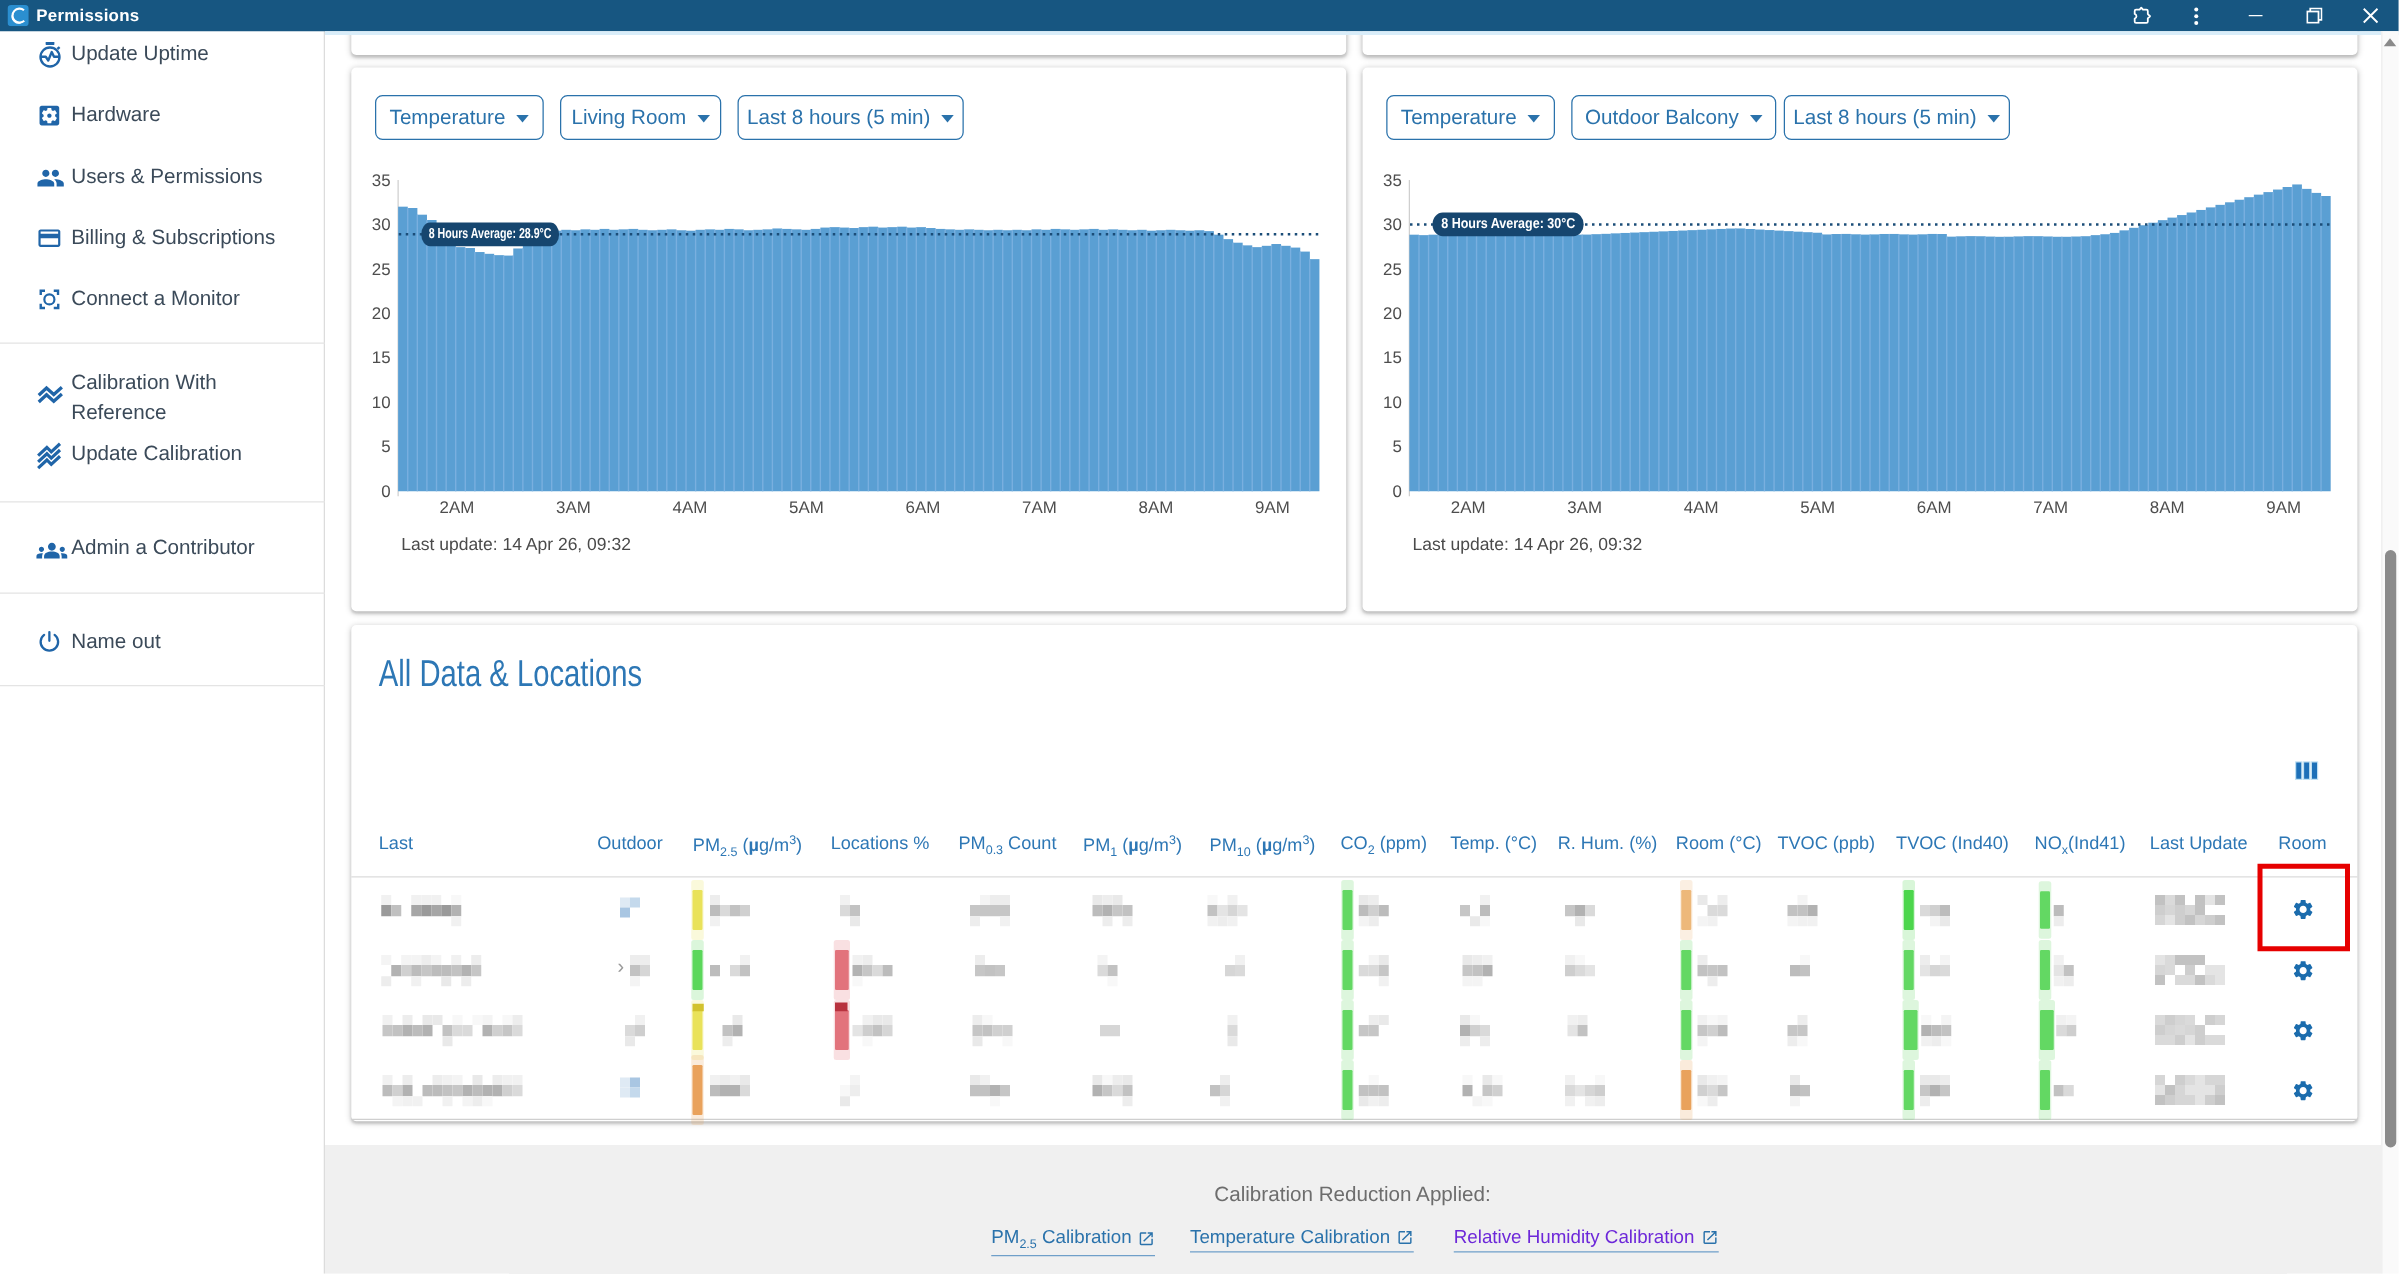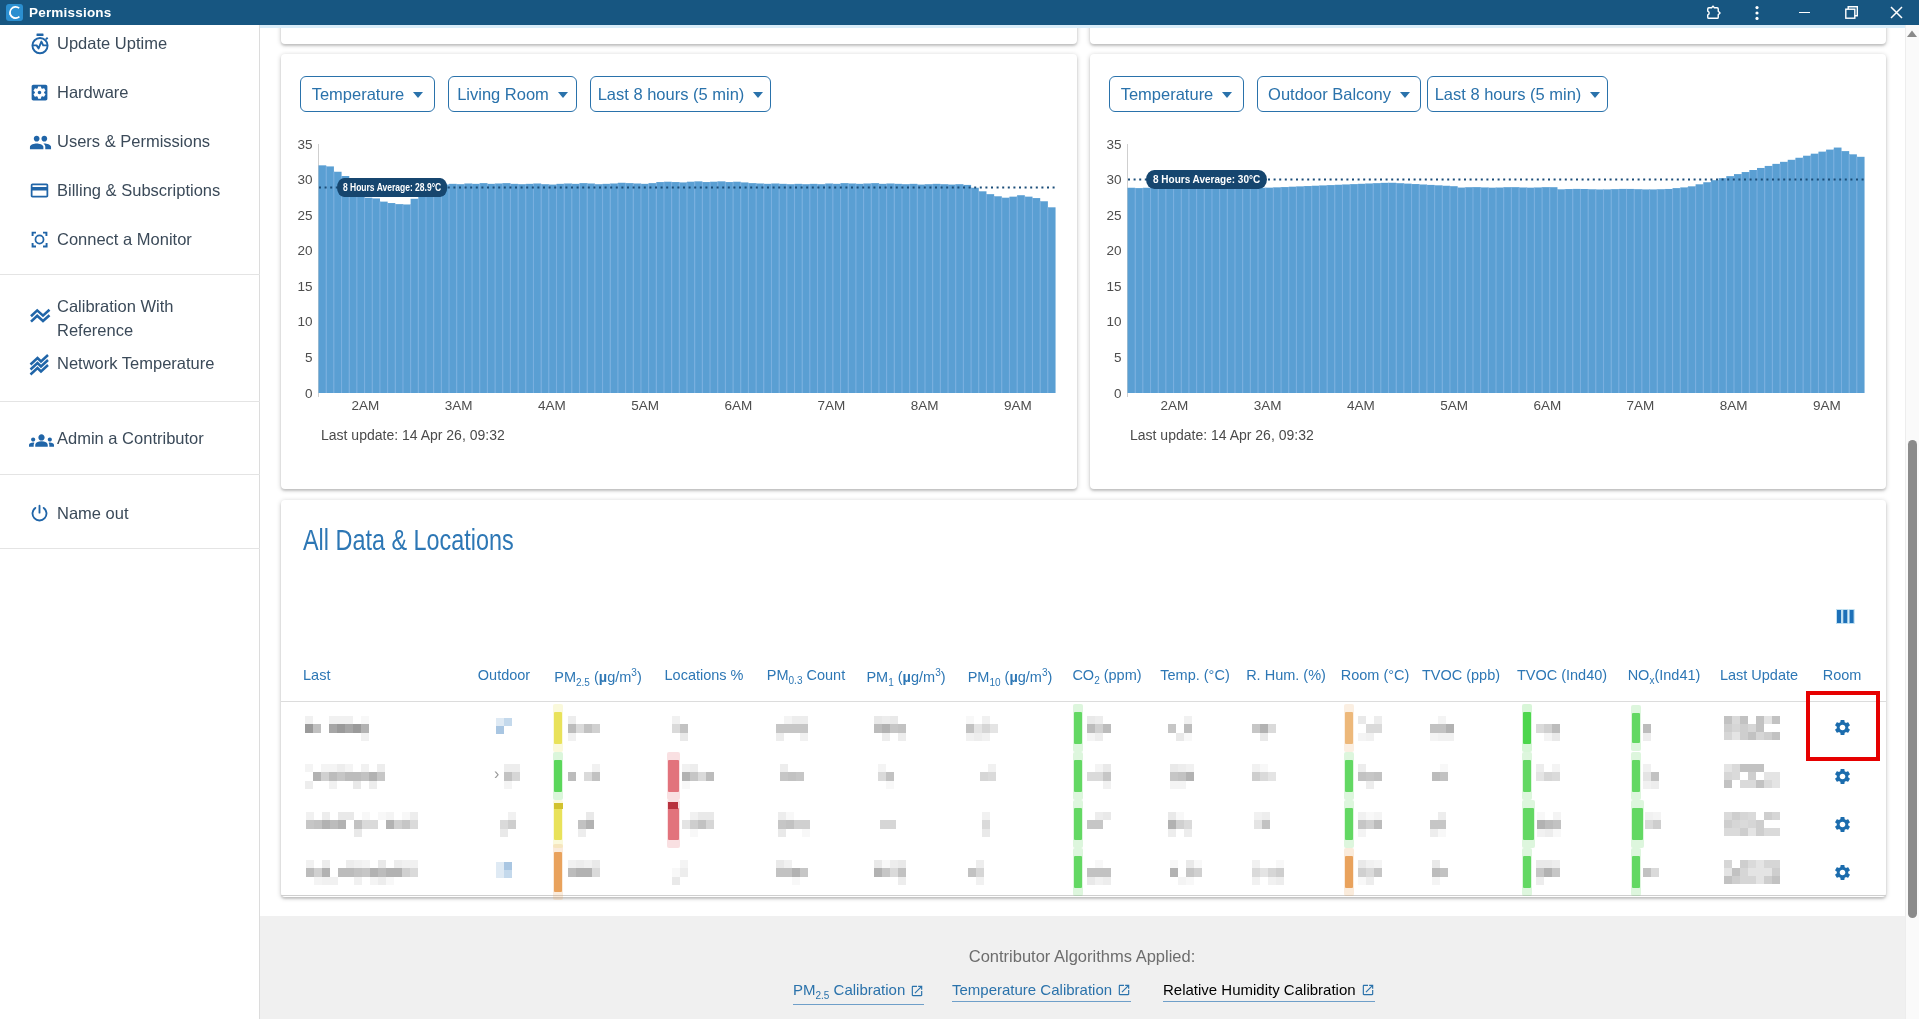--- a/index.html
+++ b/index.html
@@ -78,21 +78,21 @@
 </g>
         </svg></div>
       <div class="abs" style="left:57px;top:268.5px;font-size:16.5px;color:#3b4a59;line-height:24px;white-space:nowrap">Calibration With<br>Reference</div>
       <div class="abs" style="left:29px;top:327.5px;width:25px;height:25px"><svg width="23" height="23" viewBox="0 0 23 23">
           <g stroke="#2065a8" stroke-width="2.5" fill="none">
 <path d="M1.5 11.5 L8.5 5 L12 8.5 L19 2"></path>
 <path d="M1.5 16.5 L8.5 10 L12 13.5 L19 7"></path>
 <path d="M1.5 21.5 L8.5 15 L12 18.5 L19 12"></path>
 </g>
         </svg></div>
-      <div class="abs" style="left:57px;top:328.5px;font-size:16.5px;color:#3b4a59;white-space:nowrap">Network Temperature</div>
+      <div class="abs" style="left:57px;top:328.5px;font-size:16.5px;color:#3b4a59;white-space:nowrap">Update Calibration</div>
       <div class="abs" style="left:29px;top:402.5px;width:25px;height:25px"><svg width="25" height="25" viewBox="0 0 24 24">
           <path fill="#2065a8" d="M12 12.75c1.63 0 3.07.39 4.24.9 1.08.48 1.76 1.56 1.76 2.73V18H6v-1.61c0-1.18.68-2.26 1.76-2.73 1.17-.52 2.61-.91 4.24-.91zM4 13c1.1 0 2-.9 2-2s-.9-2-2-2-2 .9-2 2 .9 2 2 2zm1.13 1.1c-.37-.06-.74-.1-1.13-.1-.99 0-1.93.21-2.78.58C.48 14.9 0 15.62 0 16.43V18h4.5v-1.61c0-.83.23-1.61.63-2.29zM20 13c1.1 0 2-.9 2-2s-.9-2-2-2-2 .9-2 2 .9 2 2 2zm4 3.43c0-.81-.48-1.53-1.22-1.85-.85-.37-1.79-.58-2.78-.58-.39 0-.76.04-1.13.1.4.68.63 1.46.63 2.29V18H24v-1.57zM12 6c1.66 0 3 1.34 3 3s-1.34 3-3 3-3-1.34-3-3 1.34-3 3-3z"></path>
         </svg></div>
       <div class="abs" style="left:57px;top:403.5px;font-size:16.5px;color:#3b4a59;white-space:nowrap">Admin a Contributor</div>
       <div class="abs" style="left:29px;top:477.5px;width:25px;height:25px"><svg width="21" height="21" viewBox="0 0 24 24">
           <g stroke="#2065a8" stroke-width="2.1" fill="none" stroke-linecap="round">
 <path d="M12 3v8"></path>
             <path d="M7.2 5.6a8 8 0 1 0 9.6 0"></path>
           </g>
         </svg></div>
@@ -1064,34 +1064,34 @@
     <div class="abs" style="left:1740px;top:876.0px;width:8px;height:8px;background:#d6d6d6"></div>
     <div class="abs" style="left:1748px;top:876.0px;width:8px;height:8px;background:#d6d6d6"></div>
     <div class="abs" style="left:1756px;top:876.0px;width:8px;height:8px;background:#e4e4e4"></div>
     <div class="abs" style="left:1764px;top:876.0px;width:8px;height:8px;background:#cecece"></div>
     <div class="abs" style="left:1772px;top:876.0px;width:8px;height:8px;background:#c2c2c2"></div>
     <svg class="abs" style="left:1832.5px;top:862.5px" width="19" height="19" viewBox="0 0 24 24">
       <path d="M19.14 12.94c.04-.3.06-.61.06-.94 0-.32-.02-.64-.07-.94l2.03-1.58c.18-.14.23-.41.12-.61l-1.92-3.32c-.12-.22-.37-.29-.59-.22l-2.39.96c-.5-.38-1.03-.7-1.62-.94l-.36-2.54c-.04-.24-.24-.41-.48-.41h-3.84c-.24 0-.43.17-.47.41l-.36 2.54c-.59.24-1.13.57-1.62.94l-2.39-.96c-.22-.08-.47 0-.59.22L2.74 8.87c-.12.21-.08.47.12.61l2.03 1.58c-.05.3-.09.63-.09.94s.02.64.07.94l-2.03 1.58c-.18.14-.23.41-.12.61l1.92 3.32c.12.22.37.29.59.22l2.39-.96c.5.38 1.03.7 1.62.94l.36 2.54c.05.24.24.41.48.41h3.84c.24 0 .44-.17.47-.41l.36-2.54c.59-.24 1.13-.56 1.62-.94l2.39.96c.22.08.47 0 .59-.22l1.92-3.32c.12-.22.07-.47-.12-.61l-2.01-1.58zM12 15.6c-1.98 0-3.6-1.62-3.6-3.6s1.62-3.6 3.6-3.6 3.6 1.62 3.6 3.6-1.62 3.6-3.6 3.6z" fill="#1b6cad"></path>
     </svg>
     <div class="abs" style="left:1806px;top:691px;width:74px;height:70px;border:4px solid #e60000;z-index:5"></div>
     <div class="abs" style="left:260px;top:916px;width:1645px;height:103px;background:#f0f0f0"></div>
-    <div class="abs" style="left:1082px;top:947px;transform:translateX(-50%);font-size:16.5px;color:#6d6d6d">Contributor Algorithms Applied:</div>
+    <div class="abs" style="left:1082px;top:947px;transform:translateX(-50%);font-size:16.5px;color:#6d6d6d">Calibration Reduction Applied:</div>
     <div class="abs" style="left:793px;top:981px;font-size:15px;color:#2a72ab;white-space:nowrap;border-bottom:1px solid #6f9fc9;padding-bottom:3px;display:flex;align-items:center;gap:5px">
       <span>PM<sub>2.5</sub> Calibration</span>
       <svg width="14" height="14" viewBox="0 0 24 24" style="flex:none">
         <path d="M19 19H5V5h7V3H5c-1.11 0-2 .9-2 2v14c0 1.1.89 2 2 2h14c1.1 0 2-.9 2-2v-7h-2v7zM14 3v2h3.59l-9.83 9.83 1.41 1.41L19 6.41V10h2V3h-7z" fill="#2a72ab"></path>
       </svg>
     </div>
     <div class="abs" style="left:952px;top:981px;font-size:15px;color:#2a72ab;white-space:nowrap;border-bottom:1px solid #6f9fc9;padding-bottom:3px;display:flex;align-items:center;gap:5px">
       <span>Temperature Calibration</span>
       <svg width="14" height="14" viewBox="0 0 24 24" style="flex:none">
         <path d="M19 19H5V5h7V3H5c-1.11 0-2 .9-2 2v14c0 1.1.89 2 2 2h14c1.1 0 2-.9 2-2v-7h-2v7zM14 3v2h3.59l-9.83 9.83 1.41 1.41L19 6.41V10h2V3h-7z" fill="#2a72ab"></path>
       </svg>
     </div>
-    <div class="abs" style="left:1163px;top:981px;font-size:15px;color:#000000;white-space:nowrap;border-bottom:1px solid #6f9fc9;padding-bottom:3px;display:flex;align-items:center;gap:5px">
+    <div class="abs" style="left:1163px;top:981px;font-size:15px;color:#6d28d9;white-space:nowrap;border-bottom:1px solid #6f9fc9;padding-bottom:3px;display:flex;align-items:center;gap:5px">
       <span>Relative Humidity Calibration</span>
       <svg width="14" height="14" viewBox="0 0 24 24" style="flex:none">
         <path d="M19 19H5V5h7V3H5c-1.11 0-2 .9-2 2v14c0 1.1.89 2 2 2h14c1.1 0 2-.9 2-2v-7h-2v7zM14 3v2h3.59l-9.83 9.83 1.41 1.41L19 6.41V10h2V3h-7z" fill="#2a72ab"></path>
       </svg>
     </div>
     <div class="abs" style="left:1905px;top:25px;width:14px;height:994px;background:#fafafa;border-left:1px solid #ededed;z-index:65"></div>
     <svg class="abs" style="left:1906px;top:29px;z-index:66" width="12" height="10" viewBox="0 0 12 10">
       <path d="M6 1.5 L11 8 H1 Z" fill="#8a8a8a"></path>
     </svg>
     <div class="abs" style="left:1907.5px;top:440px;width:9px;height:478px;background:#8b8b8b;border-radius:4.5px;z-index:66"></div>

